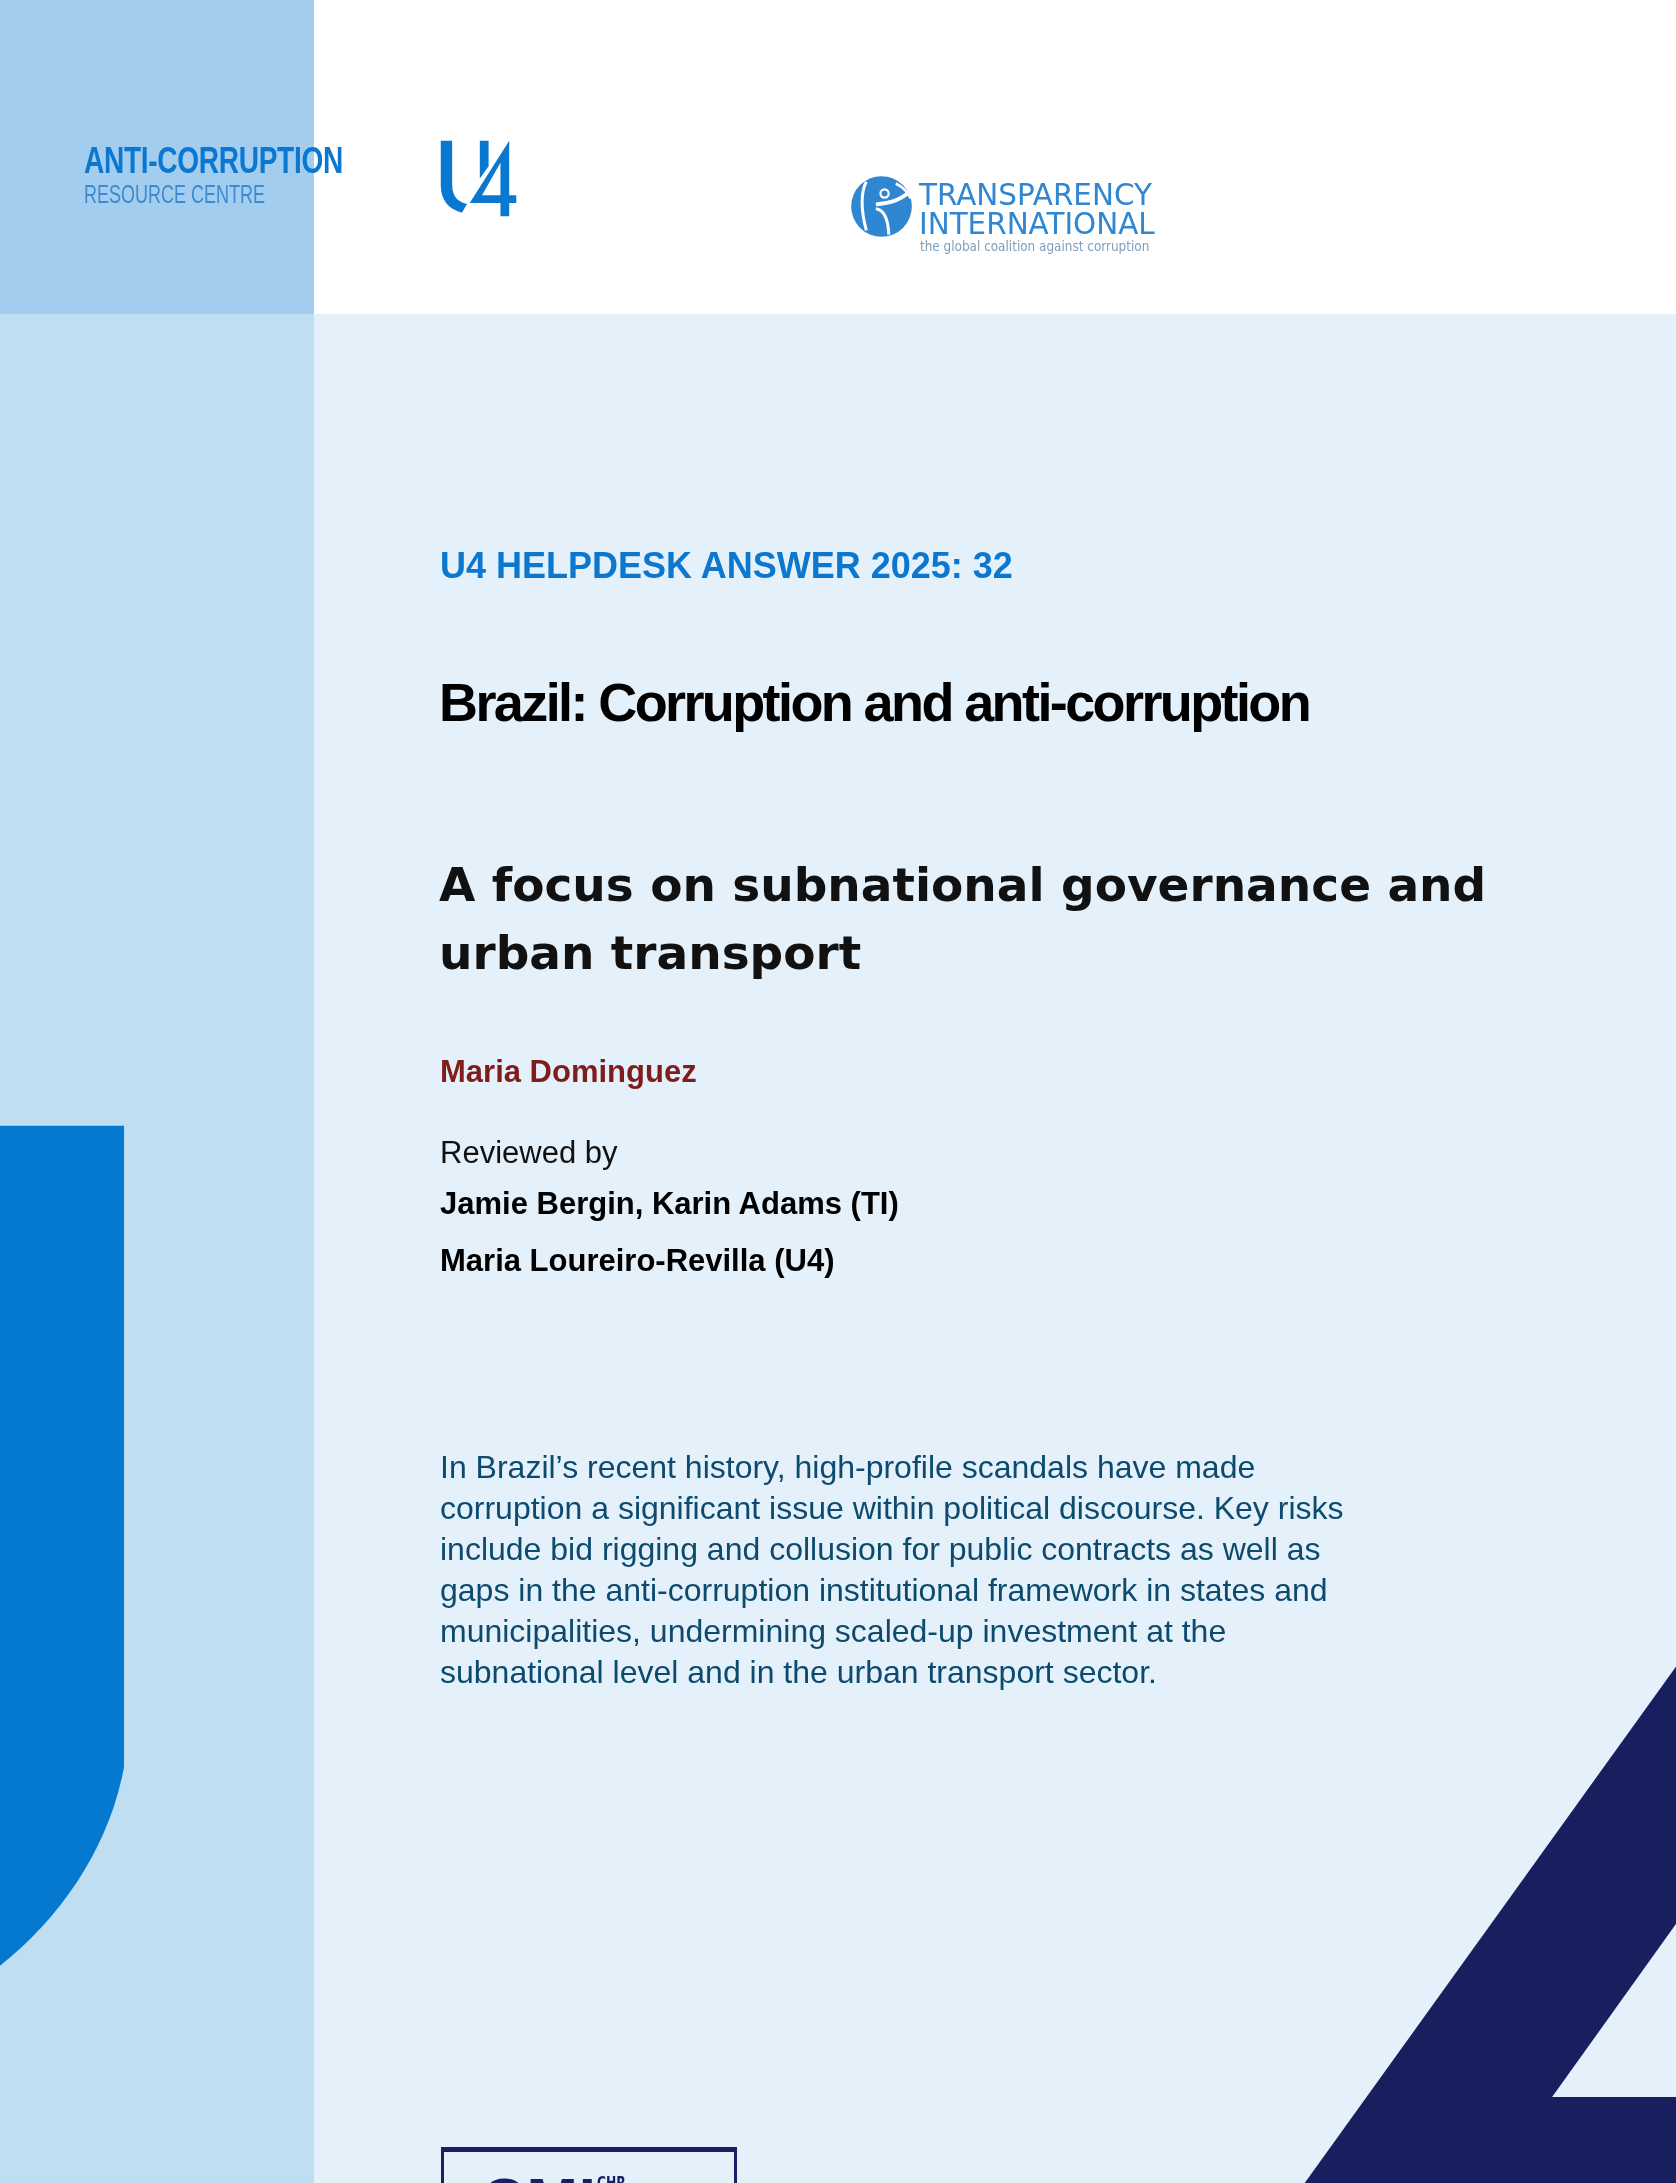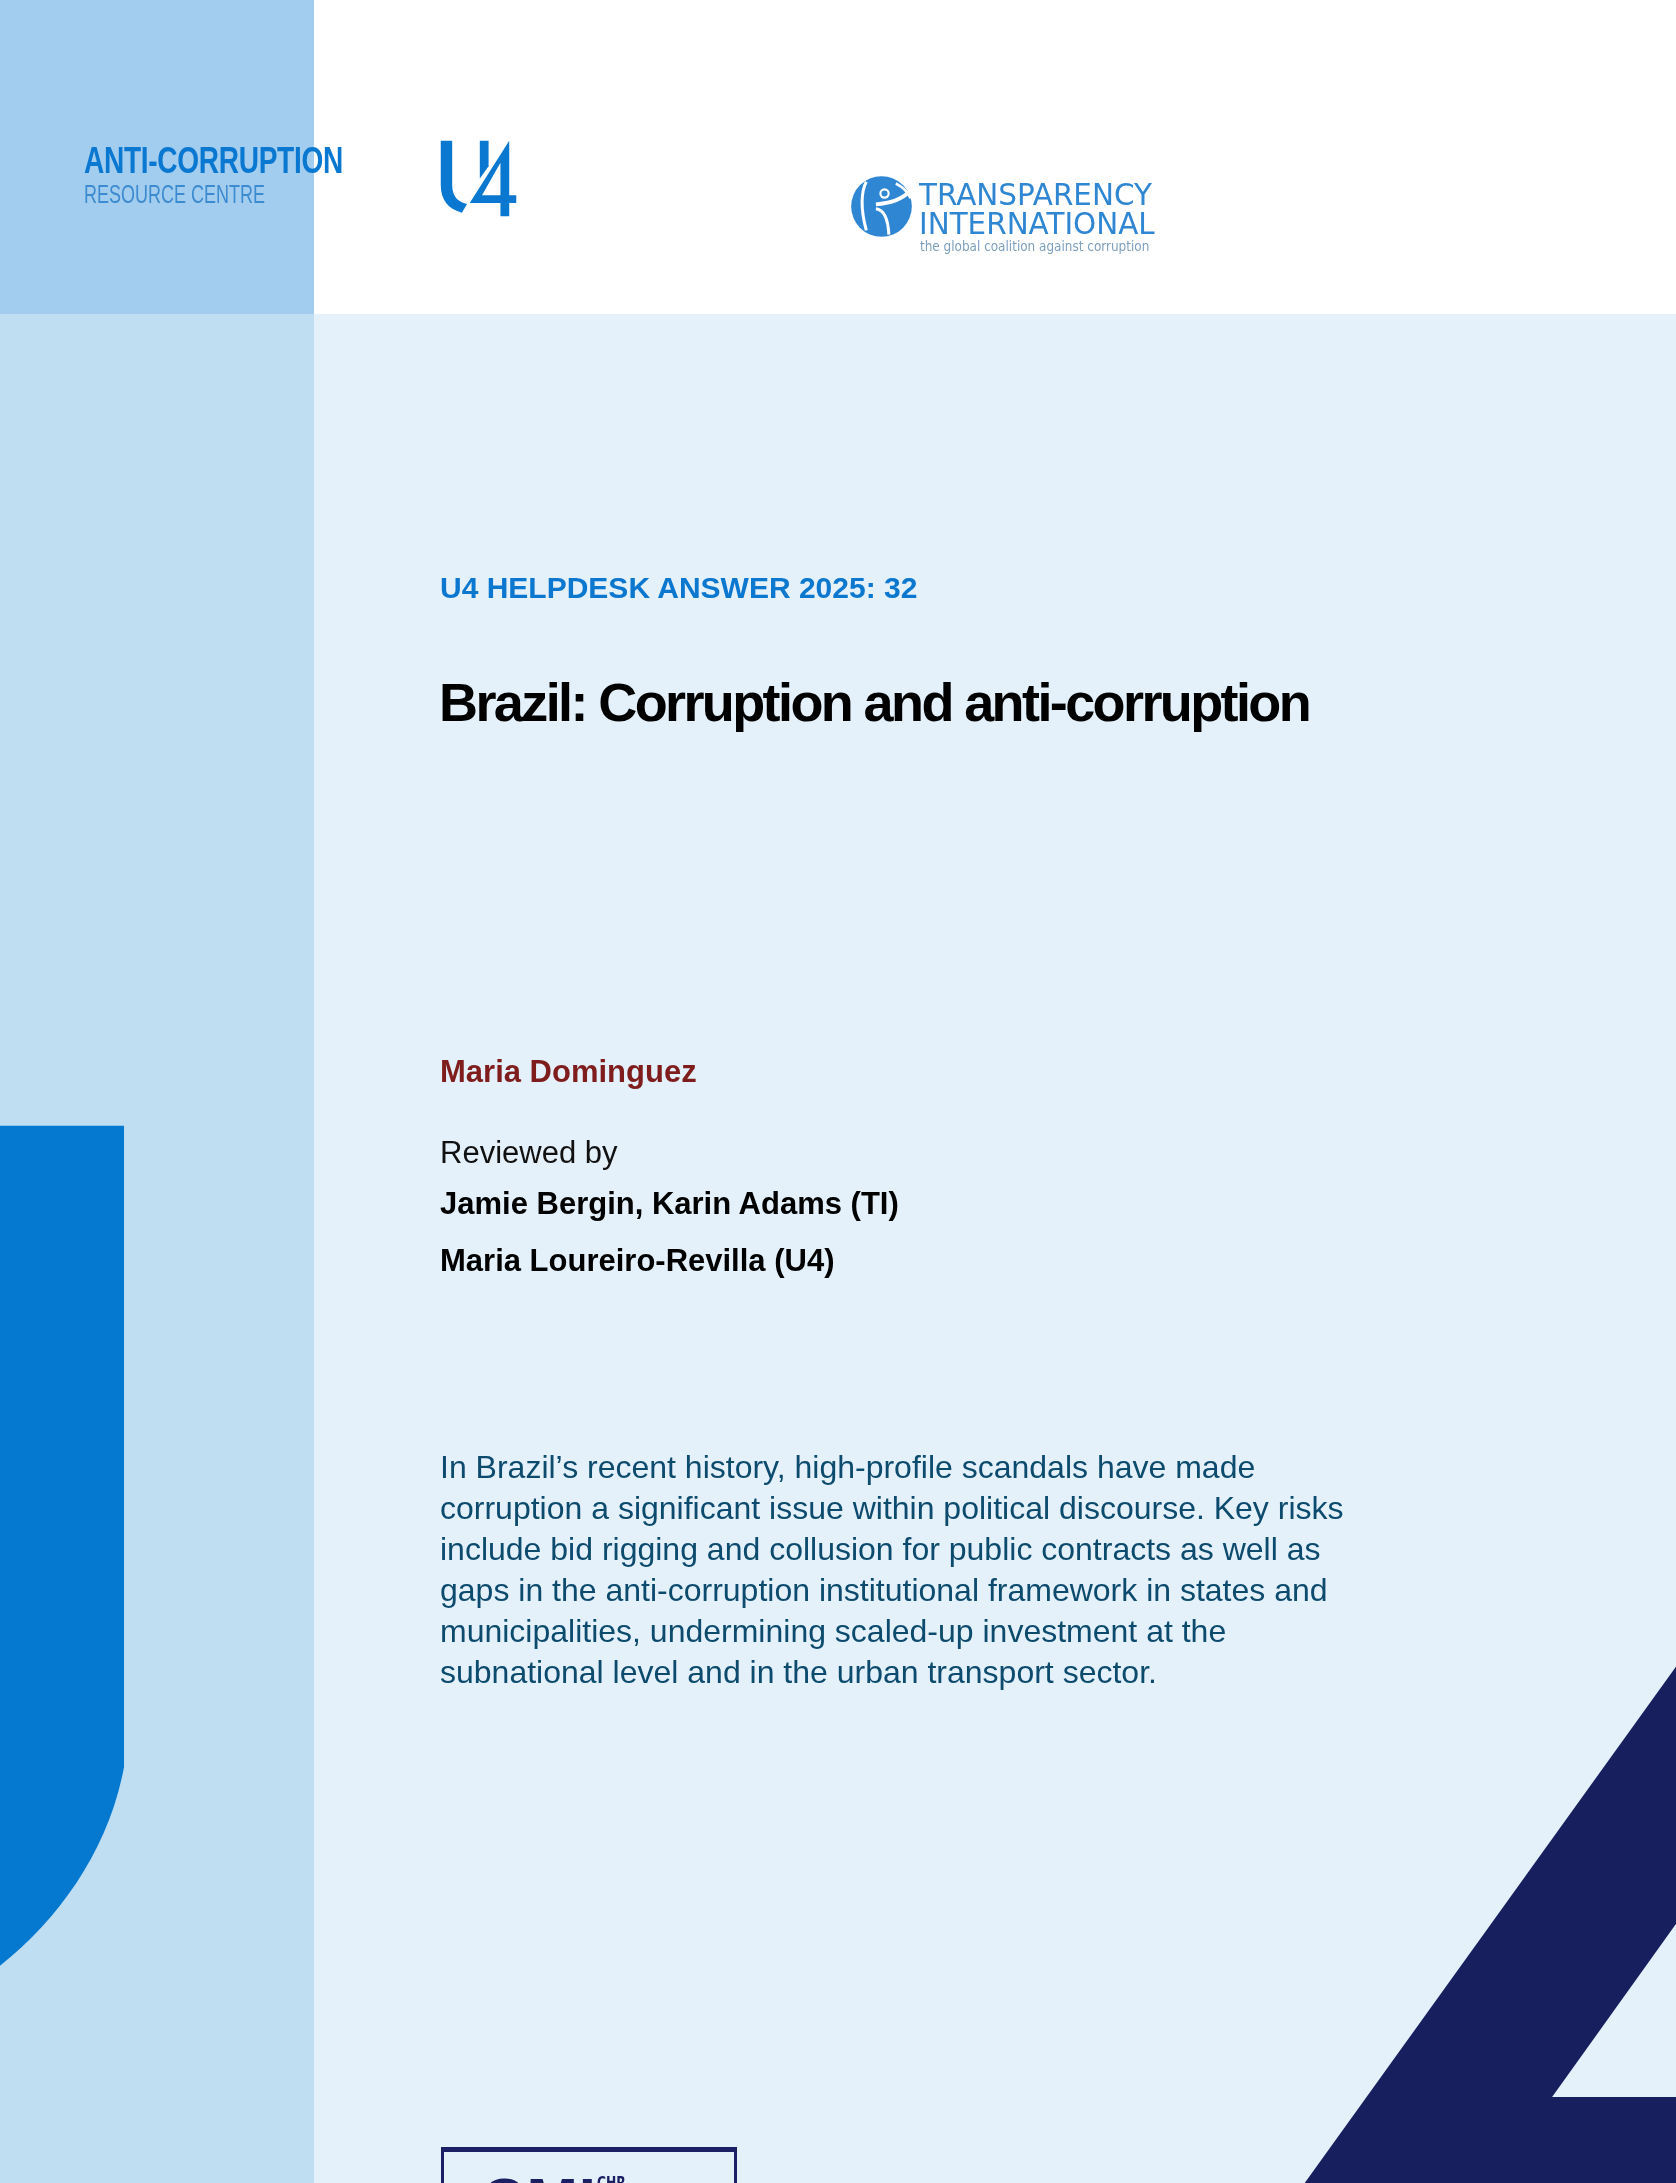--- a/index.html
+++ b/index.html
@@ -104,25 +104,24 @@
     transform: scaleX(0.86);
     transform-origin: left top;
   }
 
   
   .helpdesk-label {
     position: absolute;
     left: 440px; top: 548px;
     font-family: "Liberation Sans", sans-serif;
     font-weight: bold;
-    font-size: 30px;
+    font-size: 36px;
     line-height: 1;
     color: #0B77CF;
     white-space: nowrap;
-    margin-top: 25px;
   }
   .title {
     position: absolute;
     left: 439px; top: 657px;
     width: 1092px;
     font-family: "Liberation Sans", sans-serif;
     font-weight: bold;
     font-size: 54px;
     line-height: 90px;
     color: #000000;
@@ -251,20 +250,21 @@
       <circle cx="82" cy="45" r="12" fill="#ffffff"></circle>
       <circle cx="82" cy="45" r="7" fill="#2F86D2"></circle>
     </svg>
     <div class="ti-line1">TRANSPARENCY</div>
     <div class="ti-line2">INTERNATIONAL</div>
     <div class="ti-tag">the global coalition against corruption</div>
   </div>
 
   <div class="helpdesk-label">U4 HELPDESK ANSWER 2025: 32</div>
   <h1 class="title">Brazil: Corruption and anti-corruption</h1>
+  <h2 class="subtitle">A focus on subnational governance and urban transport</h2>
 
   <div class="author">Maria Dominguez</div>
   <div class="reviewed-by">Reviewed by</div>
   <div class="reviewer reviewer-1">Jamie Bergin, Karin Adams (TI)</div>
   <div class="reviewer reviewer-2">Maria Loureiro-Revilla (U4)</div>
 
   <p class="abstract">In Brazil’s recent history, high-profile scandals have made corruption a significant issue within political discourse. Key risks include bid rigging and collusion for public contracts as well as gaps in the anti-corruption institutional framework in states and municipalities, undermining scaled-up investment at the subnational level and in the urban transport sector.</p>
 
   <div class="cmi-logo">
     <div class="cmi-big">CMI</div>

